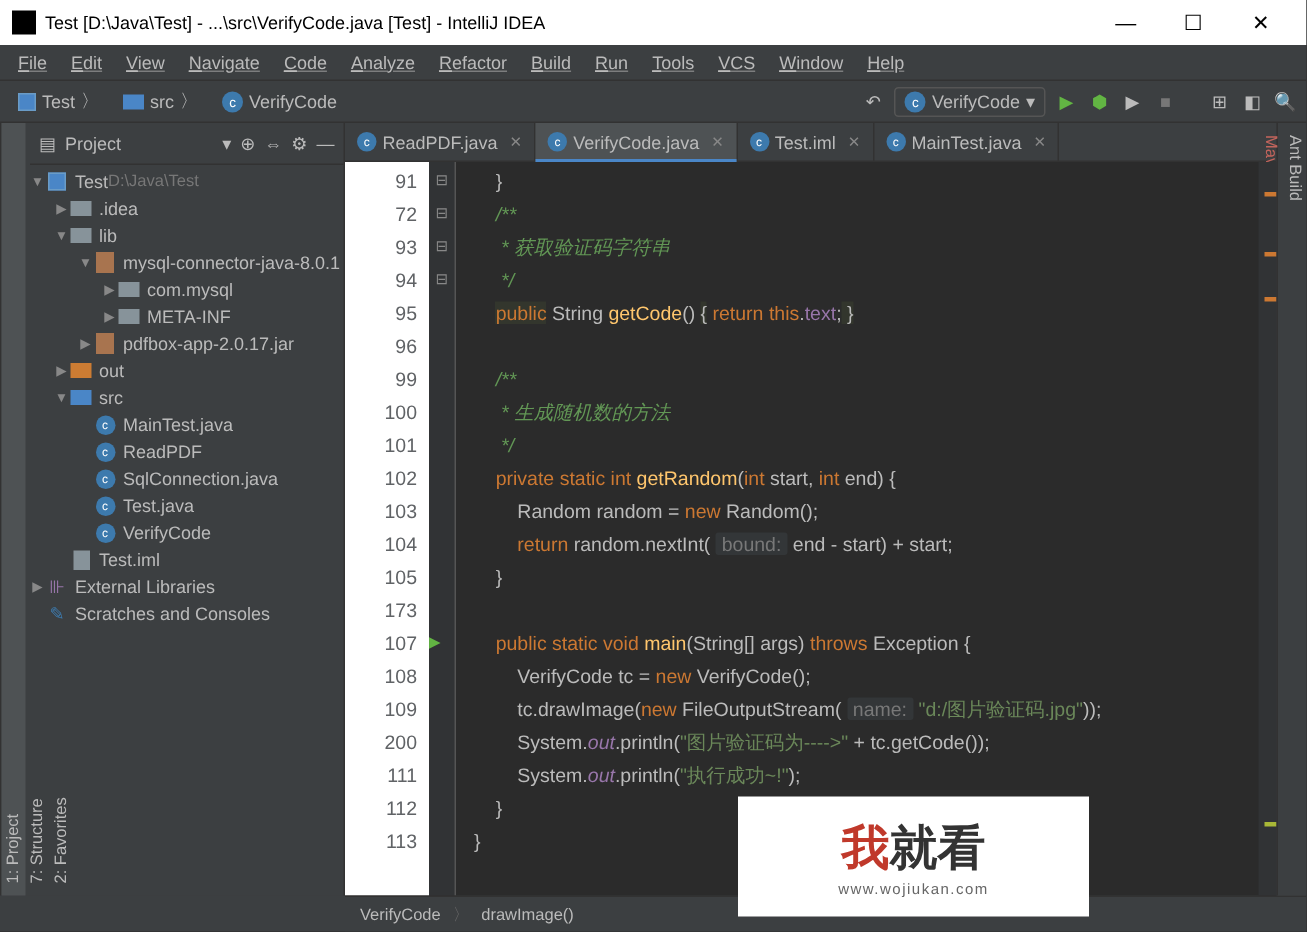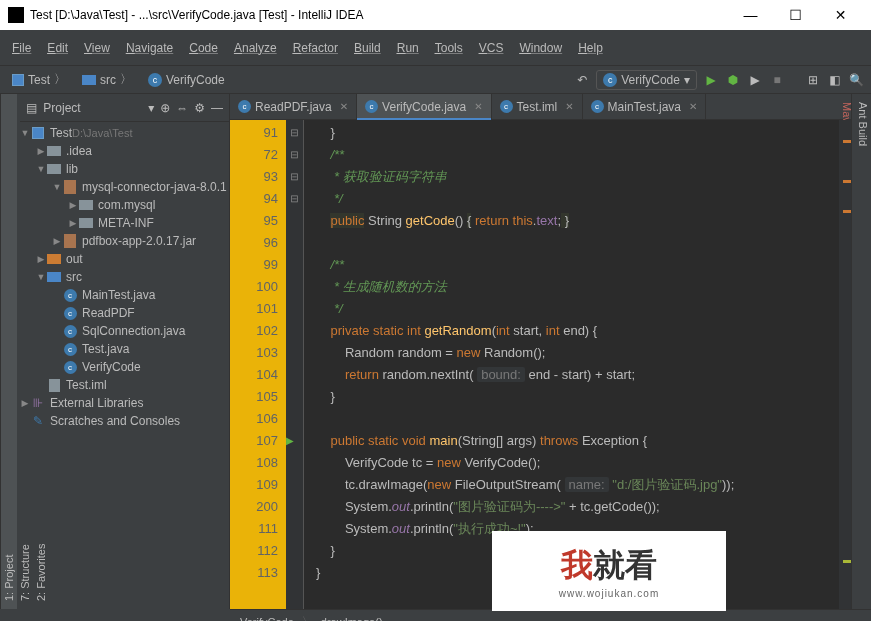--- a/index.html
+++ b/index.html
@@ -5,21 +5,21 @@
     * { margin: 0; padding: 0; box-sizing: border-box; font-family: "Segoe UI", sans-serif; }
     body { width: 871px; height: 621px; background: #3c3f41; color: #bbbbbb; font-size: 12px; overflow: hidden; position: relative; }
     
     .titlebar { height: 30px; background: #ffffff; color: #000; display: flex; align-items: center; padding: 0 8px; justify-content: space-between; }
     .titlebar-left { display: flex; align-items: center; gap: 6px; }
     .titlebar-icon { width: 16px; height: 16px; background: #000; display: inline-block; }
     .titlebar-title { font-size: 12px; }
     .titlebar-buttons { display: flex; gap: 0; }
     .titlebar-btn { width: 45px; height: 28px; display: flex; align-items: center; justify-content: center; font-size: 14px; }
     
-    .menubar { height: 36px; background: #3c3f41; display: flex; align-items: center; padding: 0 6px; gap: 4px; border-bottom: 1px solid #323232; }
+    .menubar { height: 24px; background: #3c3f41; display: flex; align-items: center; padding: 0 6px; gap: 4px; border-bottom: 1px solid #323232; }
     .menubar-item { padding: 2px 6px; text-decoration: underline; text-decoration-color: rgba(187,187,187,0.5); }
     .menubar-item::first-letter { text-decoration: underline; }
     
     .navbar { height: 28px; background: #3c3f41; display: flex; align-items: center; padding: 0 6px; justify-content: space-between; border-bottom: 1px solid #323232; }
     .navbar-left { display: flex; align-items: center; gap: 4px; }
     .nav-crumb { display: flex; align-items: center; gap: 4px; padding: 2px 6px; }
     .nav-folder-icon { width: 14px; height: 10px; background: #4a86c7; display: inline-block; }
     .nav-class-icon { width: 14px; height: 14px; border-radius: 50%; background: #3d7aad; display: inline-flex; align-items: center; justify-content: center; font-size: 9px; color: #fff; }
     .navbar-right { display: flex; align-items: center; gap: 6px; }
     .run-config { display: flex; align-items: center; gap: 4px; padding: 2px 6px; border: 1px solid #555; border-radius: 3px; }
@@ -54,21 +54,21 @@
     .indent-3 { padding-left: 48px; }
     
     .editor-area { flex: 1; display: flex; flex-direction: column; background: #2b2b2b; }
     .editor-tabs { height: 26px; display: flex; align-items: center; background: #3c3f41; border-bottom: 1px solid #323232; }
     .editor-tab { height: 26px; display: flex; align-items: center; gap: 4px; padding: 0 8px; border-right: 1px solid #323232; position: relative; }
     .editor-tab.active { background: #4e5254; }
     .editor-tab.active::after { content:''; position:absolute; bottom:0; left:0; right:0; height:2px; background:#4a86c7; }
     .tab-close { color: #888; font-size: 10px; margin-left: 4px; }
     
     .editor-content { flex: 1; display: flex; position: relative; overflow: hidden; }
-    .gutter-col { width: 56px; background: #eab308; text-align: right; padding-right: 8px; color: #606366; font-family: Consolas, monospace; font-size: 13px; line-height: 22px; padding-top: 2px; }
+    .gutter-col { width: 56px; background: #ffffff; text-align: right; padding-right: 8px; color: #606366; font-family: Consolas, monospace; font-size: 13px; line-height: 22px; padding-top: 2px; }
     .fold-col { width: 18px; background: #313335; border-right: 1px solid #555; padding-top: 2px; line-height: 22px; font-size: 10px; text-align: center; color: #888; position: relative; }
     .code-col { flex: 1; padding: 2px 0 0 12px; font-family: Consolas, monospace; font-size: 13px; line-height: 22px; white-space: pre; position: relative; }
     .run-gutter { position: absolute; left: -30px; color: #62b543; font-size: 10px; }
     
     .kw { color: #cc7832; }
     .str { color: #6a8759; }
     .cmt { color: #629755; font-style: italic; }
     .fn { color: #ffc66d; }
     .pr { color: #9876aa; }
     .hint { color: #787878; background: #333638; padding: 0 4px; border-radius: 2px; font-style: normal; }
@@ -332,21 +332,21 @@
           <div>94</div>
           <div>95</div>
           <div>96</div>
           <div>99</div>
           <div>100</div>
           <div>101</div>
           <div>102</div>
           <div>103</div>
           <div>104</div>
           <div>105</div>
-          <div>106</div>
+          <div>173</div>
           <div>107</div>
           <div>108</div>
           <div>109</div>
           <div>200</div>
           <div>111</div>
           <div>112</div>
           <div>113</div>
         </div>
       <div class="fold-col" id="foldcol">
           <div></div>

